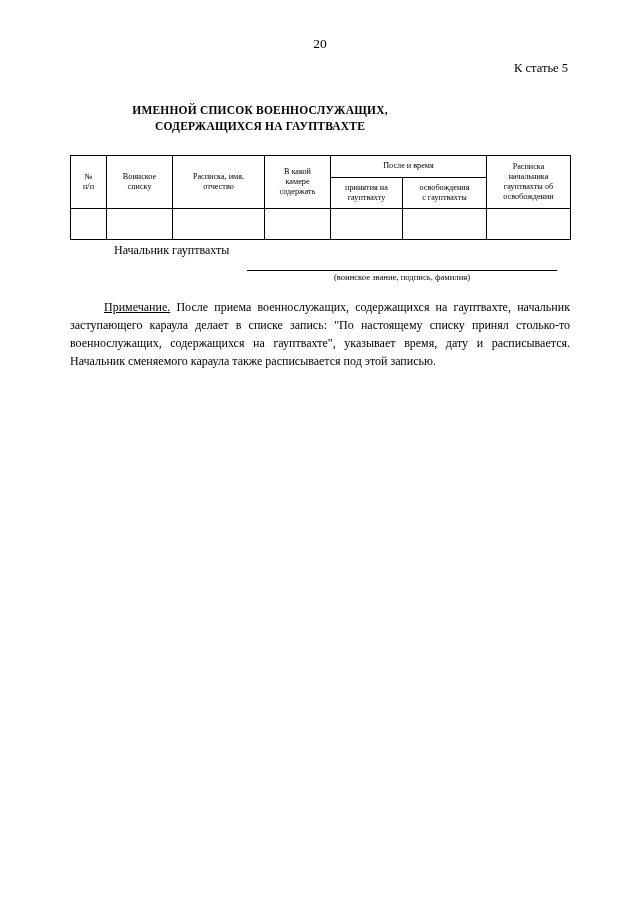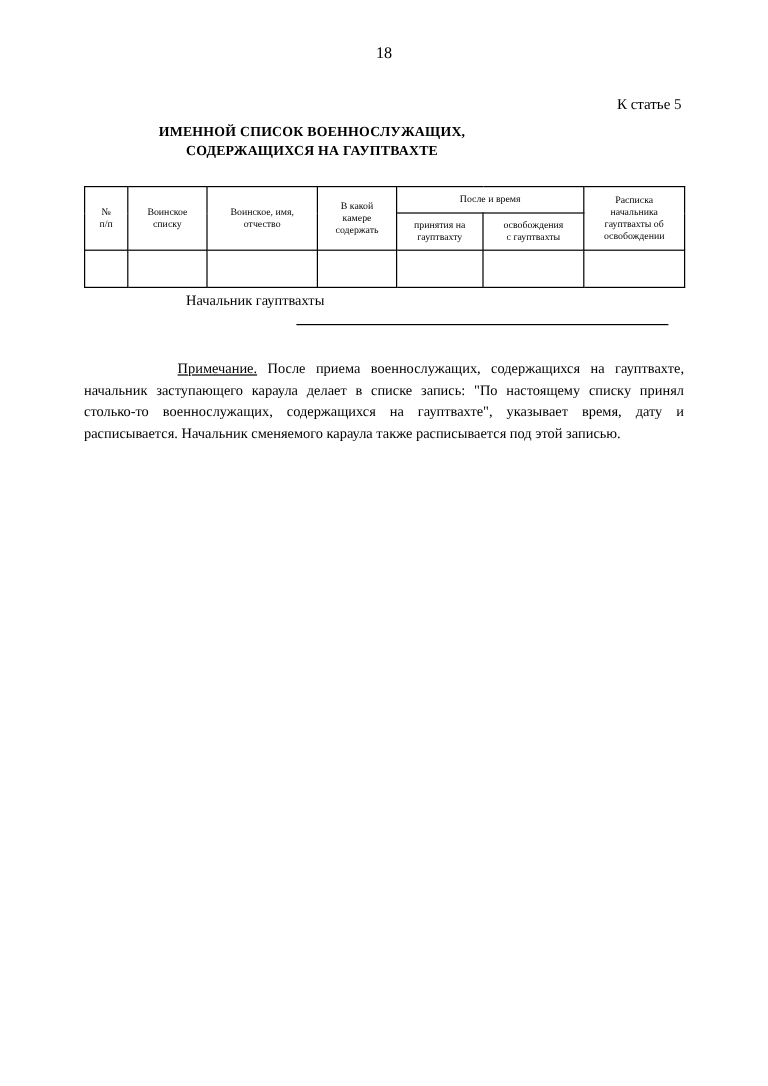--- a/index.html
+++ b/index.html
@@ -24,21 +24,21 @@
   .page-number {
     position: absolute;
     top: 36px;
     left: 0;
     width: 640px;
     text-align: center;
     font-size: 13.5px;
   }
   .article-ref {
     position: absolute;
-    top: 80px;
+    top: 61px;
     right: 72px;
     font-size: 12.5px;
   }
   .doc-title {
     position: absolute;
     top: 103px;
     left: 0;
     width: 520px;
     text-align: center;
     font-size: 11.5px;
@@ -87,21 +87,20 @@
   .c4 { width: 66px; }
   .c5 { width: 72px; }
   .c6 { width: 84px; }
   .c7 { width: 84px; }
   
   .sign-label {
     position: absolute;
     top: 243px;
     left: 114px;
     font-size: 12px;
-    margin-left: 41px;
   }
   .sign-line {
     position: absolute;
     top: 270px;
     left: 247px;
     width: 310px;
     border-bottom: 1px solid #000000;
     height: 0;
   }
   .sign-caption {
@@ -118,29 +117,28 @@
     top: 298px;
     left: 70px;
     width: 500px;
     font-size: 12px;
     line-height: 1.5;
     text-align: justify;
     text-indent: 34px;
   }
   .note u {
     text-decoration: underline;
-    margin-left: 44px;
   }
 </style>
 </head>
 <body>
 
 <div class="page">
 
-  <div class="page-number">18</div>
+  <div class="page-number">20</div>
 
   <div class="article-ref">К статье 5</div>
 
   <div class="doc-title">
     <span>ИМЕННОЙ СПИСОК ВОЕННОСЛУЖАЩИХ,</span>
     <span class="line2">СОДЕРЖАЩИХСЯ НА ГАУПТВАХТЕ</span>
   </div>
 
   <div class="tbl-wrap">
     <table class="form-table">
@@ -157,21 +155,21 @@
         <tr>
           <td class="head-cell" rowspan="2">
             <div>№</div>
             <div>п/п</div>
           </td>
           <td class="head-cell" rowspan="2">
             <div>Воинское</div>
             <div>списку</div>
           </td>
           <td class="head-cell" rowspan="2">
-            <div>Воинское, имя,</div>
+            <div>Расписка, имя,</div>
             <div>отчество</div>
           </td>
           <td class="head-cell" rowspan="2">
             <div>В какой</div>
             <div>камере</div>
             <div>содержать</div>
           </td>
           <td colspan="2">После и время</td>
           <td class="head-cell" rowspan="2">
             <div>Расписка</div>
@@ -198,18 +196,19 @@
           <td class="blank-row no-border-bottom"></td>
           <td class="blank-row no-border-bottom"></td>
           <td class="blank-row no-border-bottom"></td>
         </tr>
       </tbody>
     </table>
   </div>
 
   <div class="sign-label">Начальник гауптвахты</div>
   <div class="sign-line"></div>
+  <div class="sign-caption">(воинское звание, подпись, фамилия)</div>
 
   <div class="note">
     <u>Примечание.</u><span> После приема военнослужащих, содержащихся на гауптвахте, начальник заступающего караула делает в списке запись: "По настоящему списку принял столько-то военнослужащих, содержащихся на гауптвахте", указывает время, дату и расписывается. Начальник сменяемого караула также расписывается под этой записью.</span>
   </div>
 
 </div>
 
 </body></html>

